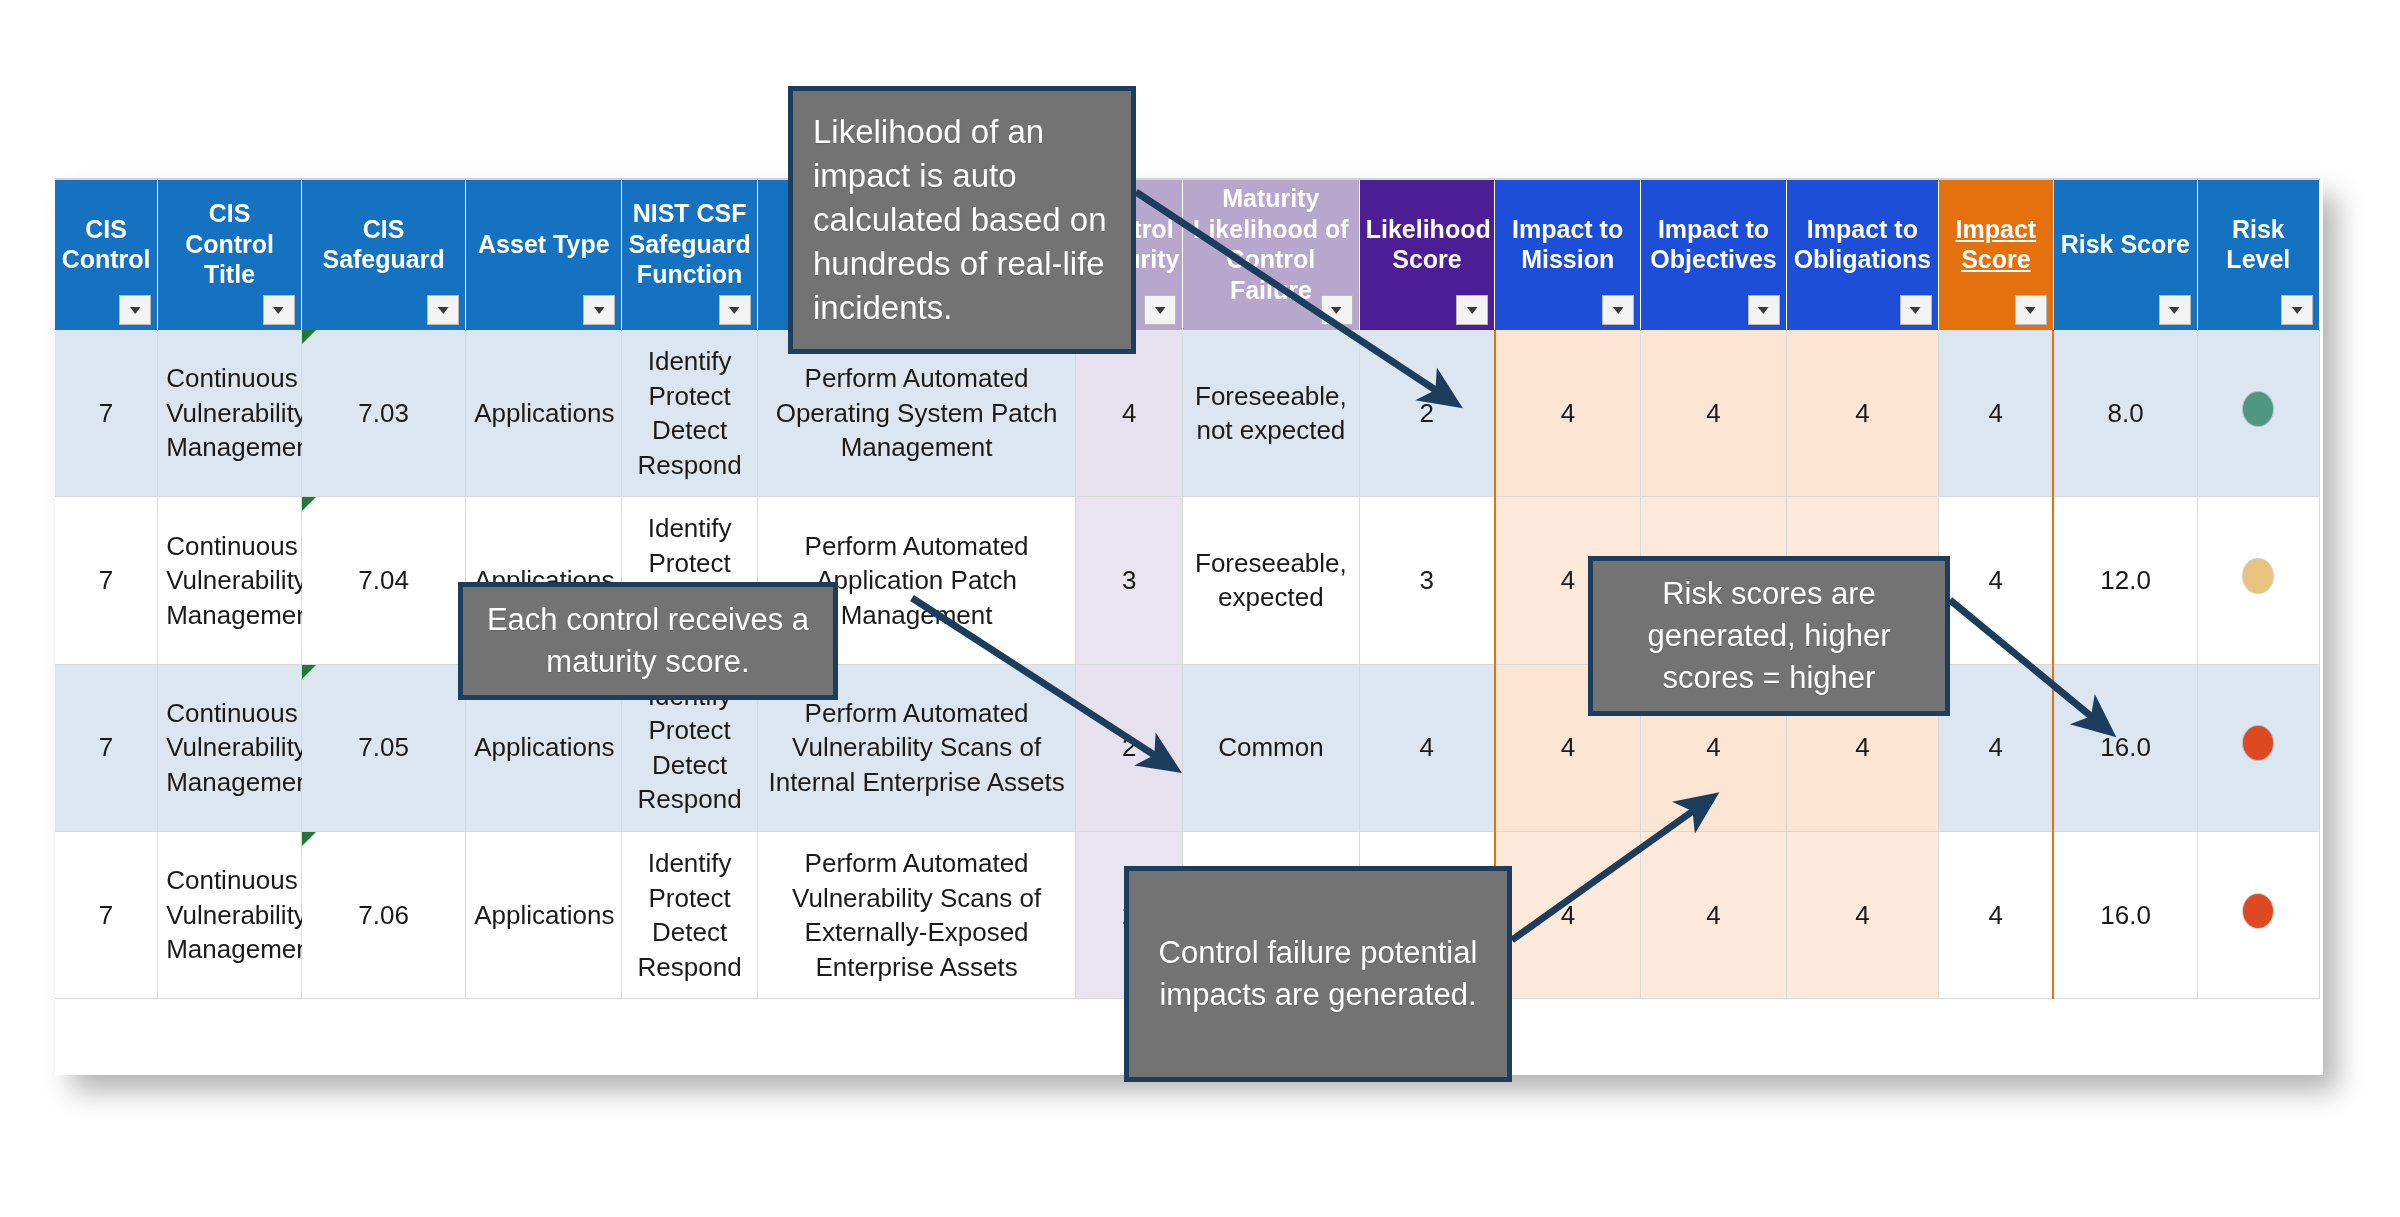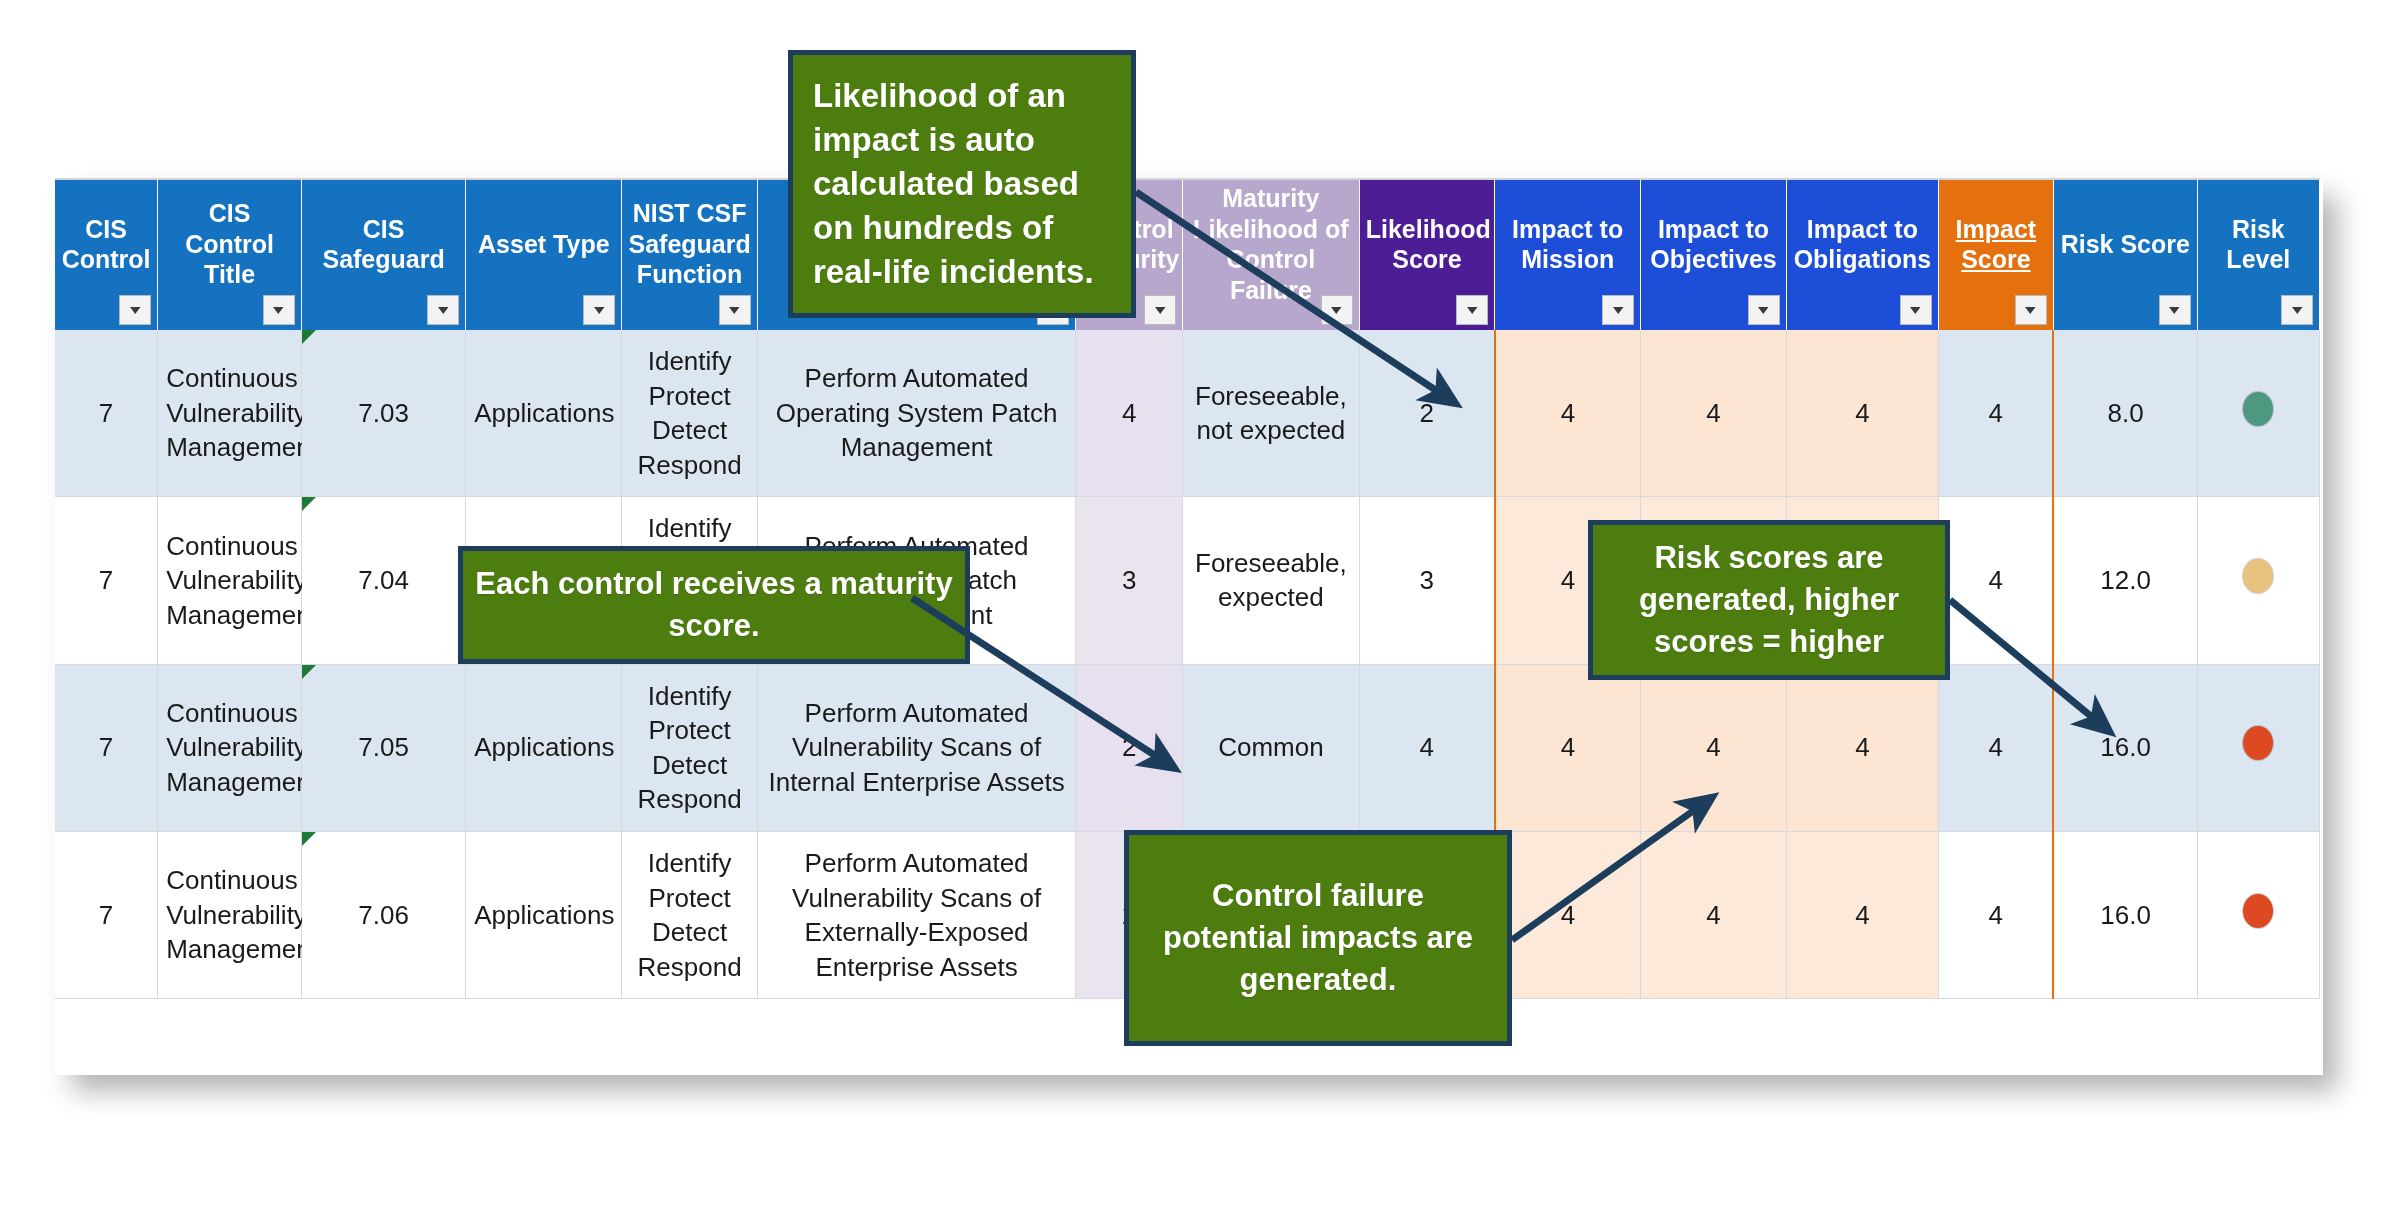--- a/index.html
+++ b/index.html
@@ -84,30 +84,31 @@
     content:"";position:absolute;left:0;top:0;
     border-top:14px solid #1f7a38;border-right:14px solid transparent;
   }
 
   
   .dot{display:inline-block;width:30px;height:34px;border-radius:50%;
        box-shadow:0 0 0 1px rgba(0,0,0,.18);}
 
   
   .callout{
-    position:absolute;background:#4d7c0f;border:5px solid #1c3d5c;
-    color:#ffffff;font-weight:bold;font-family:"Liberation Sans", sans-serif;
+    position:absolute;background:#737373;border:5px solid #1c3d5c;
+    color:#ffffff;font-weight:normal;font-family:"Liberation Sans", sans-serif;
     display:flex;align-items:center;justify-content:center;
     text-align:center;box-sizing:border-box;z-index:40;
     text-shadow:0 1px 1px rgba(0,0,0,.12);
+    margin-top:36px;
   }
   #co-likelihood{left:788px;top:50px;width:348px;height:268px;
                  font-size:33px;line-height:1.33;padding:14px 20px;text-align:left;
                  justify-content:flex-start;}
-  #co-maturity{left:458px;top:546px;width:512px;height:118px;
+  #co-maturity{left:458px;top:546px;width:380px;height:118px;
                font-size:31px;line-height:1.35;padding:8px 12px;text-align:center;}
   #co-risk{left:1588px;top:520px;width:362px;height:160px;
            font-size:31px;line-height:1.36;padding:8px 16px;}
   #co-impacts{left:1124px;top:830px;width:388px;height:216px;
               font-size:31px;line-height:1.36;padding:8px 16px;}
 
   #arrows{position:absolute;left:0;top:0;width:2400px;height:1217px;
           pointer-events:none;z-index:45;}
 </style>
 </head>

